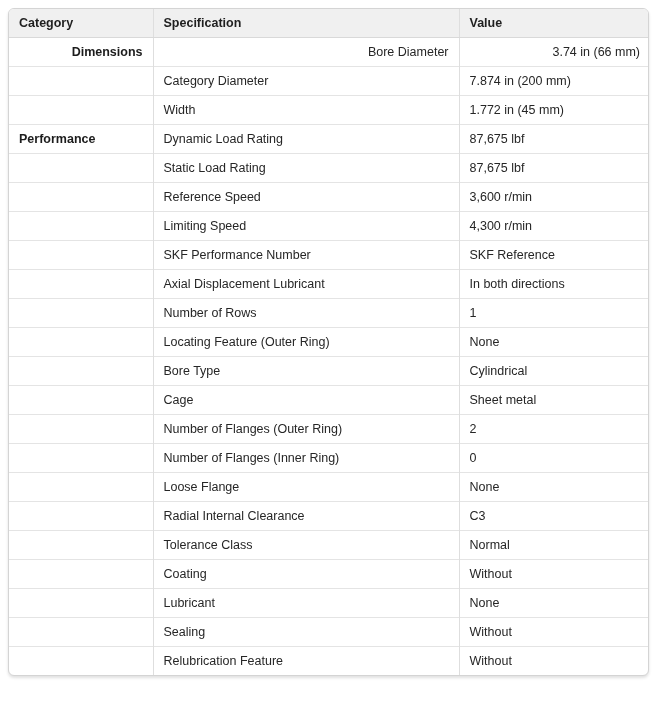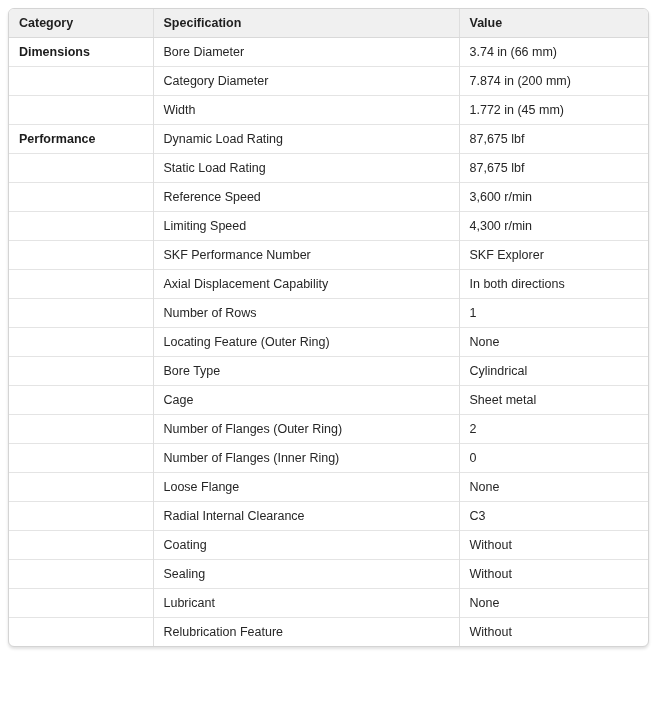--- a/index.html
+++ b/index.html
@@ -47,20 +47,21 @@
     white-space: nowrap;
     overflow: hidden;
     vertical-align: middle;
   }
   table.spec-table tr > th + th,
   table.spec-table tr > td + td {
     border-left: 1px solid #dedede;
   }
   table.spec-table tbody tr:first-child td {
     border-top: none;
+    text-align: right;
   }
   td.cell-category {
     font-weight: 700;
     color: #1c1c1c;
   }
 </style>
 </head>
 <body>
 
 <div class="table-card">
@@ -109,25 +110,25 @@
           <td>3,600 r/min</td>
         </tr>
         <tr>
           <td class="cell-category"></td>
           <td>Limiting Speed</td>
           <td>4,300 r/min</td>
         </tr>
         <tr>
           <td class="cell-category"></td>
           <td>SKF Performance Number</td>
-          <td>SKF Explorer</td>
+          <td>SKF Reference</td>
         </tr>
         <tr>
           <td class="cell-category"></td>
-          <td>Axial Displacement Capability</td>
+          <td>Axial Displacement Lubricant</td>
           <td>In both directions</td>
         </tr>
         <tr>
           <td class="cell-category"></td>
           <td>Number of Rows</td>
           <td>1</td>
         </tr>
         <tr>
           <td class="cell-category"></td>
           <td>Locating Feature (Outer Ring)</td>
@@ -158,32 +159,37 @@
           <td>Loose Flange</td>
           <td>None</td>
         </tr>
         <tr>
           <td class="cell-category"></td>
           <td>Radial Internal Clearance</td>
           <td>C3</td>
         </tr>
         <tr>
           <td class="cell-category"></td>
-          <td>Coating</td>
-          <td>Without</td>
+          <td>Tolerance Class</td>
+          <td>Normal</td>
         </tr>
         <tr>
           <td class="cell-category"></td>
-          <td>Sealing</td>
+          <td>Coating</td>
           <td>Without</td>
         </tr>
         <tr>
           <td class="cell-category"></td>
           <td>Lubricant</td>
           <td>None</td>
+        </tr>
+        <tr>
+          <td class="cell-category"></td>
+          <td>Sealing</td>
+          <td>Without</td>
         </tr>
         <tr>
           <td class="cell-category"></td>
           <td>Relubrication Feature</td>
           <td>Without</td>
         </tr>
       </tbody>
   </table>
 </div>
 

